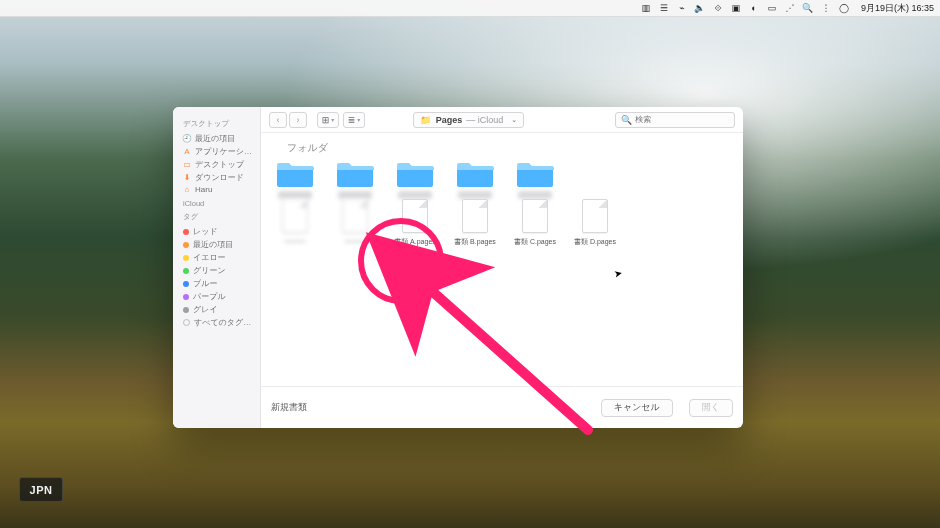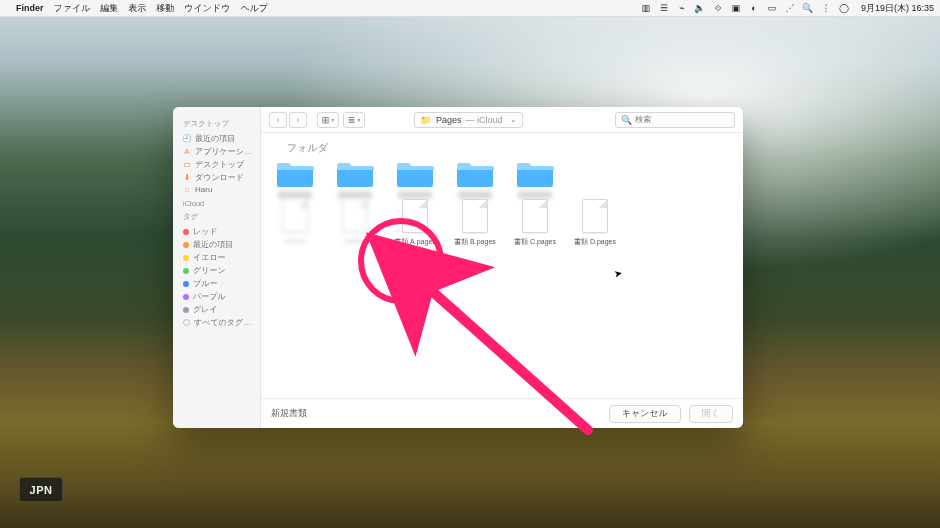--- a/index.html
+++ b/index.html
@@ -61,21 +61,21 @@
   .toolbar .nav { display:flex; gap:2px; }
   .toolbar .navbtn { width:18px; height:16px; border:1px solid #d6d6d8; border-radius:3px; background:#fcfcfd; display:flex; align-items:center; justify-content:center; color:#9a9aa0; font-size:9px; }
   .toolbar .viewgroup { display:flex; gap:4px; margin-left:4px; }
   .toolbar .viewbtn { height:16px; min-width:22px; border:1px solid #d6d6d8; border-radius:3px; background:#fcfcfd; display:flex; align-items:center; justify-content:center; padding:0 3px; color:#6b6b70; }
   .toolbar .viewbtn .caret { margin-left:2px; font-size:6px; color:#9a9aa0; }
   .toolbar .locpill {
     margin:0 auto; height:16px; border:1px solid #d6d6d8; border-radius:3px; background:#fcfcfd;
     display:flex; align-items:center; gap:4px; padding:0 6px; color:#444;
   }
   .toolbar .locpill .folder-ic { color:#f6b13d; font-size:9px; }
-  .toolbar .locpill .loc-app { font-weight:400; }
+  .toolbar .locpill .loc-app { font-weight:700; }
   .toolbar .locpill .loc-sub { color:#9a9aa0; }
   .toolbar .locpill .caret { font-size:7px; color:#6b6b70; margin-left:4px; }
   .toolbar .search { margin-left:auto; width:120px; height:16px; border:1px solid #d6d6d8; border-radius:3px; background:#fcfcfd; display:flex; align-items:center; padding:0 5px; color:#b5b5b9; gap:3px; }
   .toolbar .search input { border:none; outline:none; background:transparent; font-size:8px; width:100%; color:#444; }
 
   .content { flex:1; padding:6px 10px 0 10px; overflow:hidden; position:relative; }
   .section-label { font-size:10px; color:#8b8b90; margin:2px 16px 4px; }
   .row { display:flex; gap:12px; flex-wrap:nowrap; }
 
   .folder-item { display:flex; flex-direction:column; align-items:center; width:48px; font-size:7px; color:#555; }
@@ -84,21 +84,21 @@
   .folder-item .name { margin-top:2px; height:8px; filter: blur(2px); background:#d9d9dc; width:34px; border-radius:2px; }
 
   .doc-item { display:flex; flex-direction:column; align-items:center; width:48px; font-size:7px; color:#555; }
   .doc-icon { width:26px; height:34px; background:#fff; border:1px solid #d8d8da; border-radius:2px; position:relative; box-shadow:0 1px 1px rgba(0,0,0,0.06); }
   .doc-icon::after { content:""; position:absolute; top:0; right:0; width:8px; height:8px; background:linear-gradient(135deg,#fff 49%, #e3e3e6 50%); }
   .doc-blur .doc-icon { filter: blur(2px); }
   .doc-item .name { margin-top:4px; white-space:nowrap; }
   .doc-blur .name { filter: blur(2px); }
 
   .footer {
-    height:30px; border-top:1px solid #ececee; display:flex; align-items:center; padding:0 10px; gap:8px;
+    height:42px; border-top:1px solid #ececee; display:flex; align-items:center; padding:0 10px; gap:16px;
   }
   .footer .newfolder { font-size:9px; color:#555; background:none; border:none; cursor:default; }
   .footer .spacer { flex:1; }
   .footer .btn { height:18px; font-size:9px; border:1px solid #d6d6d8; background:#fcfcfd; border-radius:4px; padding:0 12px; color:#444; }
   .footer .btn.primary { color:#c2c2c6; }
 
   
   .anno { position:absolute; pointer-events:none; }
   .circle {
     left:358px; top:218px; width:86px; height:86px;
@@ -115,30 +115,20 @@
     display:flex; align-items:center; justify-content:center;
     color:#eef1f3; font-size:11px; font-weight:600; letter-spacing:0.5px;
   }
 </style>
 </head>
 <body>
 
 <div class="wallpaper"></div>
 
 <div class="menubar">
-  <div class="left">
-    <span class="apple"></span>
-    <span class="appname">Finder</span>
-    <span>ファイル</span>
-    <span>編集</span>
-    <span>表示</span>
-    <span>移動</span>
-    <span>ウインドウ</span>
-    <span>ヘルプ</span>
-  </div>
   <div class="right">
     <span class="ic">▥</span>
     <span class="ic">☰</span>
     <span class="ic">⌁</span>
     <span class="ic">🔈</span>
     <span class="ic">⟐</span>
     <span class="ic">▣</span>
     <span class="ic">◐</span>
     <span class="ic">▭</span>
     <span class="ic">⋰</span>

